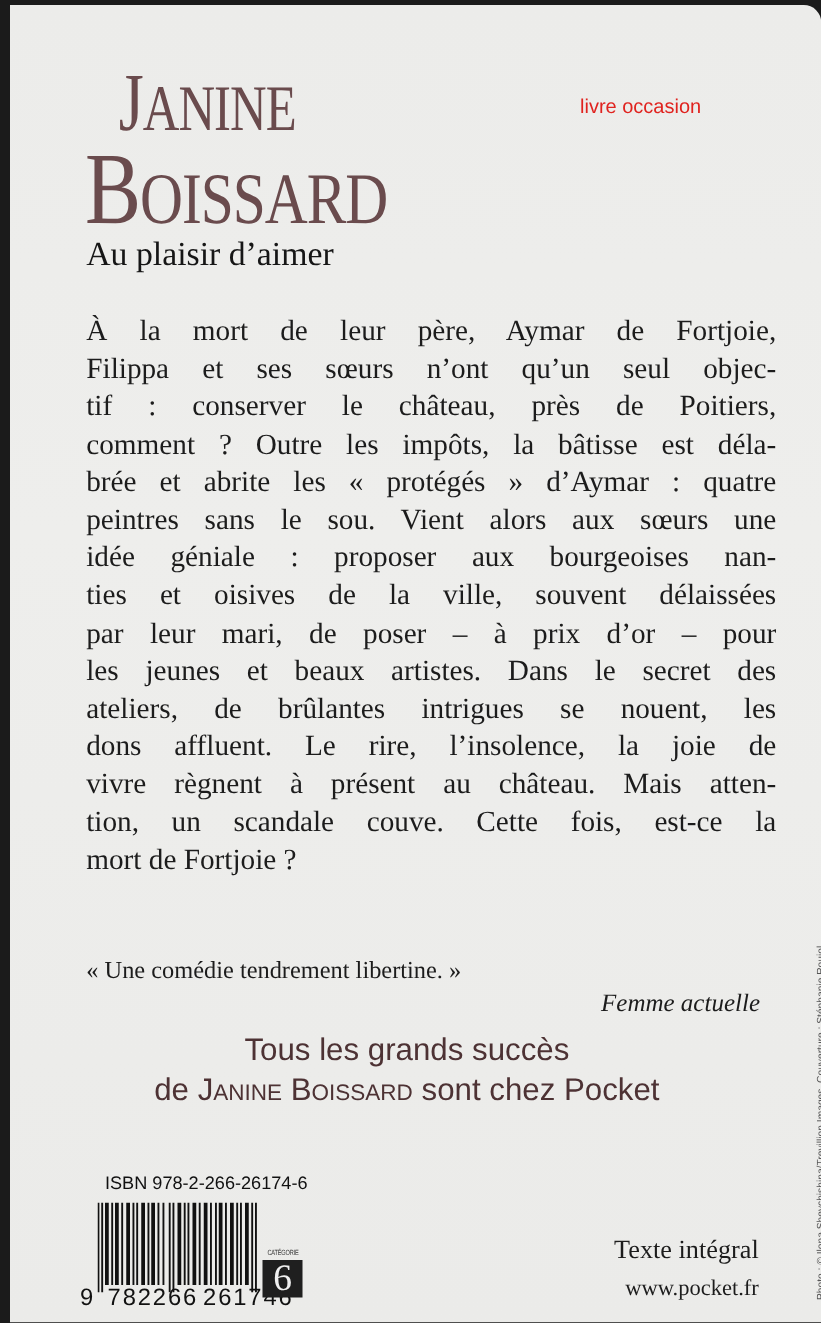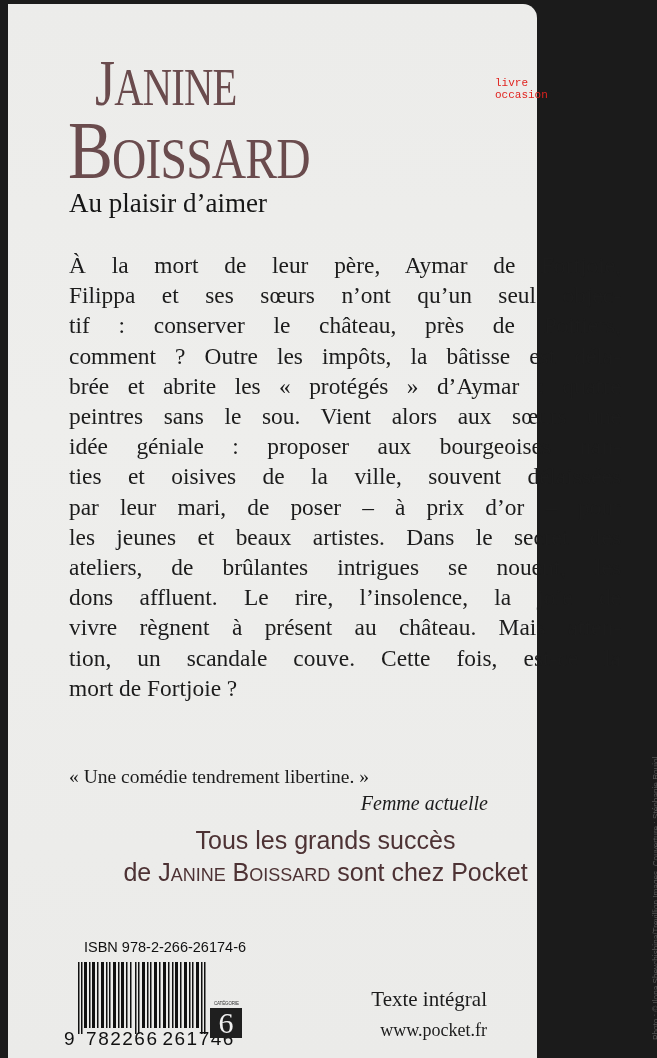--- a/index.html
+++ b/index.html
@@ -2,21 +2,21 @@
 <html><head>
 <meta charset="utf-8">
 <style>
   * { box-sizing: border-box; margin: 0; padding: 0; }
   html, body { width: 657px; height: 1058px; overflow: hidden; background: #1b1b1b; }
   body { position: relative; }
 
   .cover {
     position: absolute;
     left: 8px; top: 4px;
-    width: 529px; height: 1054px;
+    width: 649px; height: 1054px;
     background: linear-gradient(180deg, #ececea 0%, #eeeeec 40%, #ebebe9 100%);
     border-top-right-radius: 14px;
   }
 
   .author {
     position: absolute;
     left: 60px; top: 46px;
     color: #6a4b4d;
     font-family: "Liberation Serif", "DejaVu Serif", serif;
     font-weight: normal;
@@ -40,24 +40,24 @@
     white-space: nowrap;
     font-size: 58px;
     transform: scaleX(0.82);
     transform-origin: left top;
     letter-spacing: -1px;
   }
   .author .line2 .big { font-size: 82px; }
 
   .sticker {
     position: absolute;
-    left: 487px; top: 73px;
+    left: 456px; top: 73px;
     color: #e0231f;
-    font-size: 11px;
-    font-family: Liberation Mono, monospace;
+    font-size: 16px;
+    font-family: Liberation Sans, sans-serif;
   }
 
   .title {
     position: absolute;
     left: 61px; top: 184px;
     font-size: 27px;
     color: #161616;
     font-family: "Liberation Serif", "DejaVu Serif", serif;
   }
 

